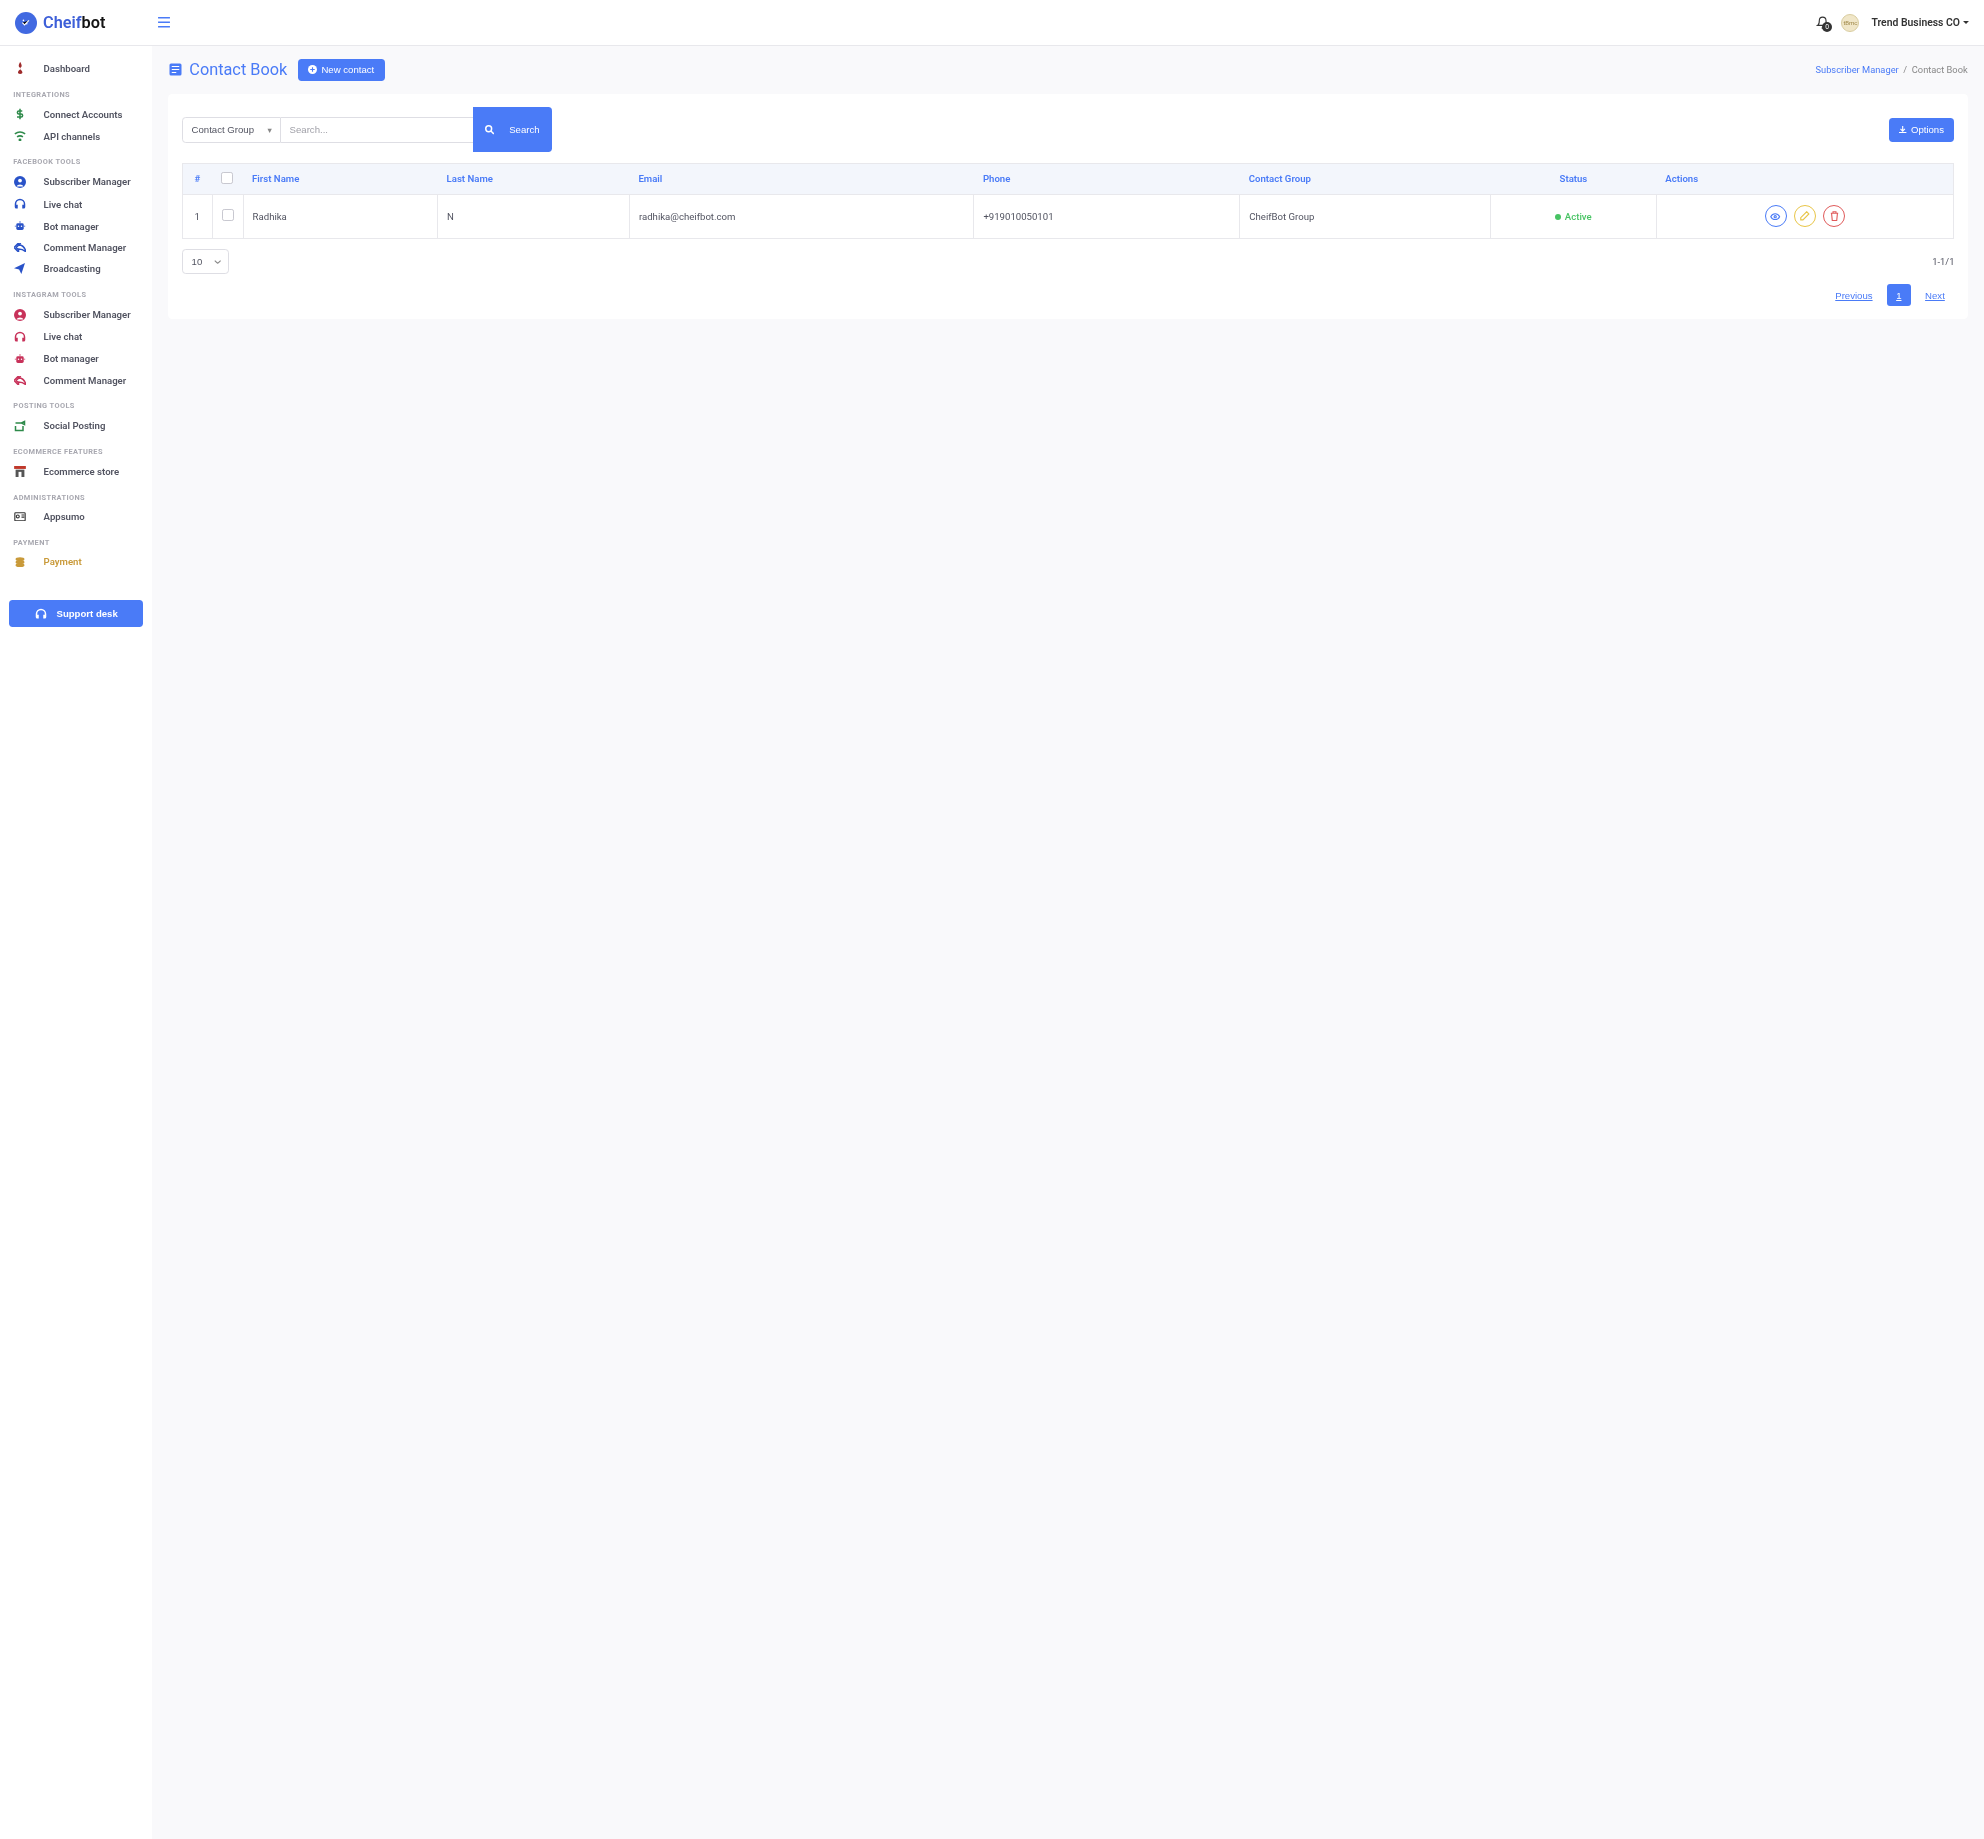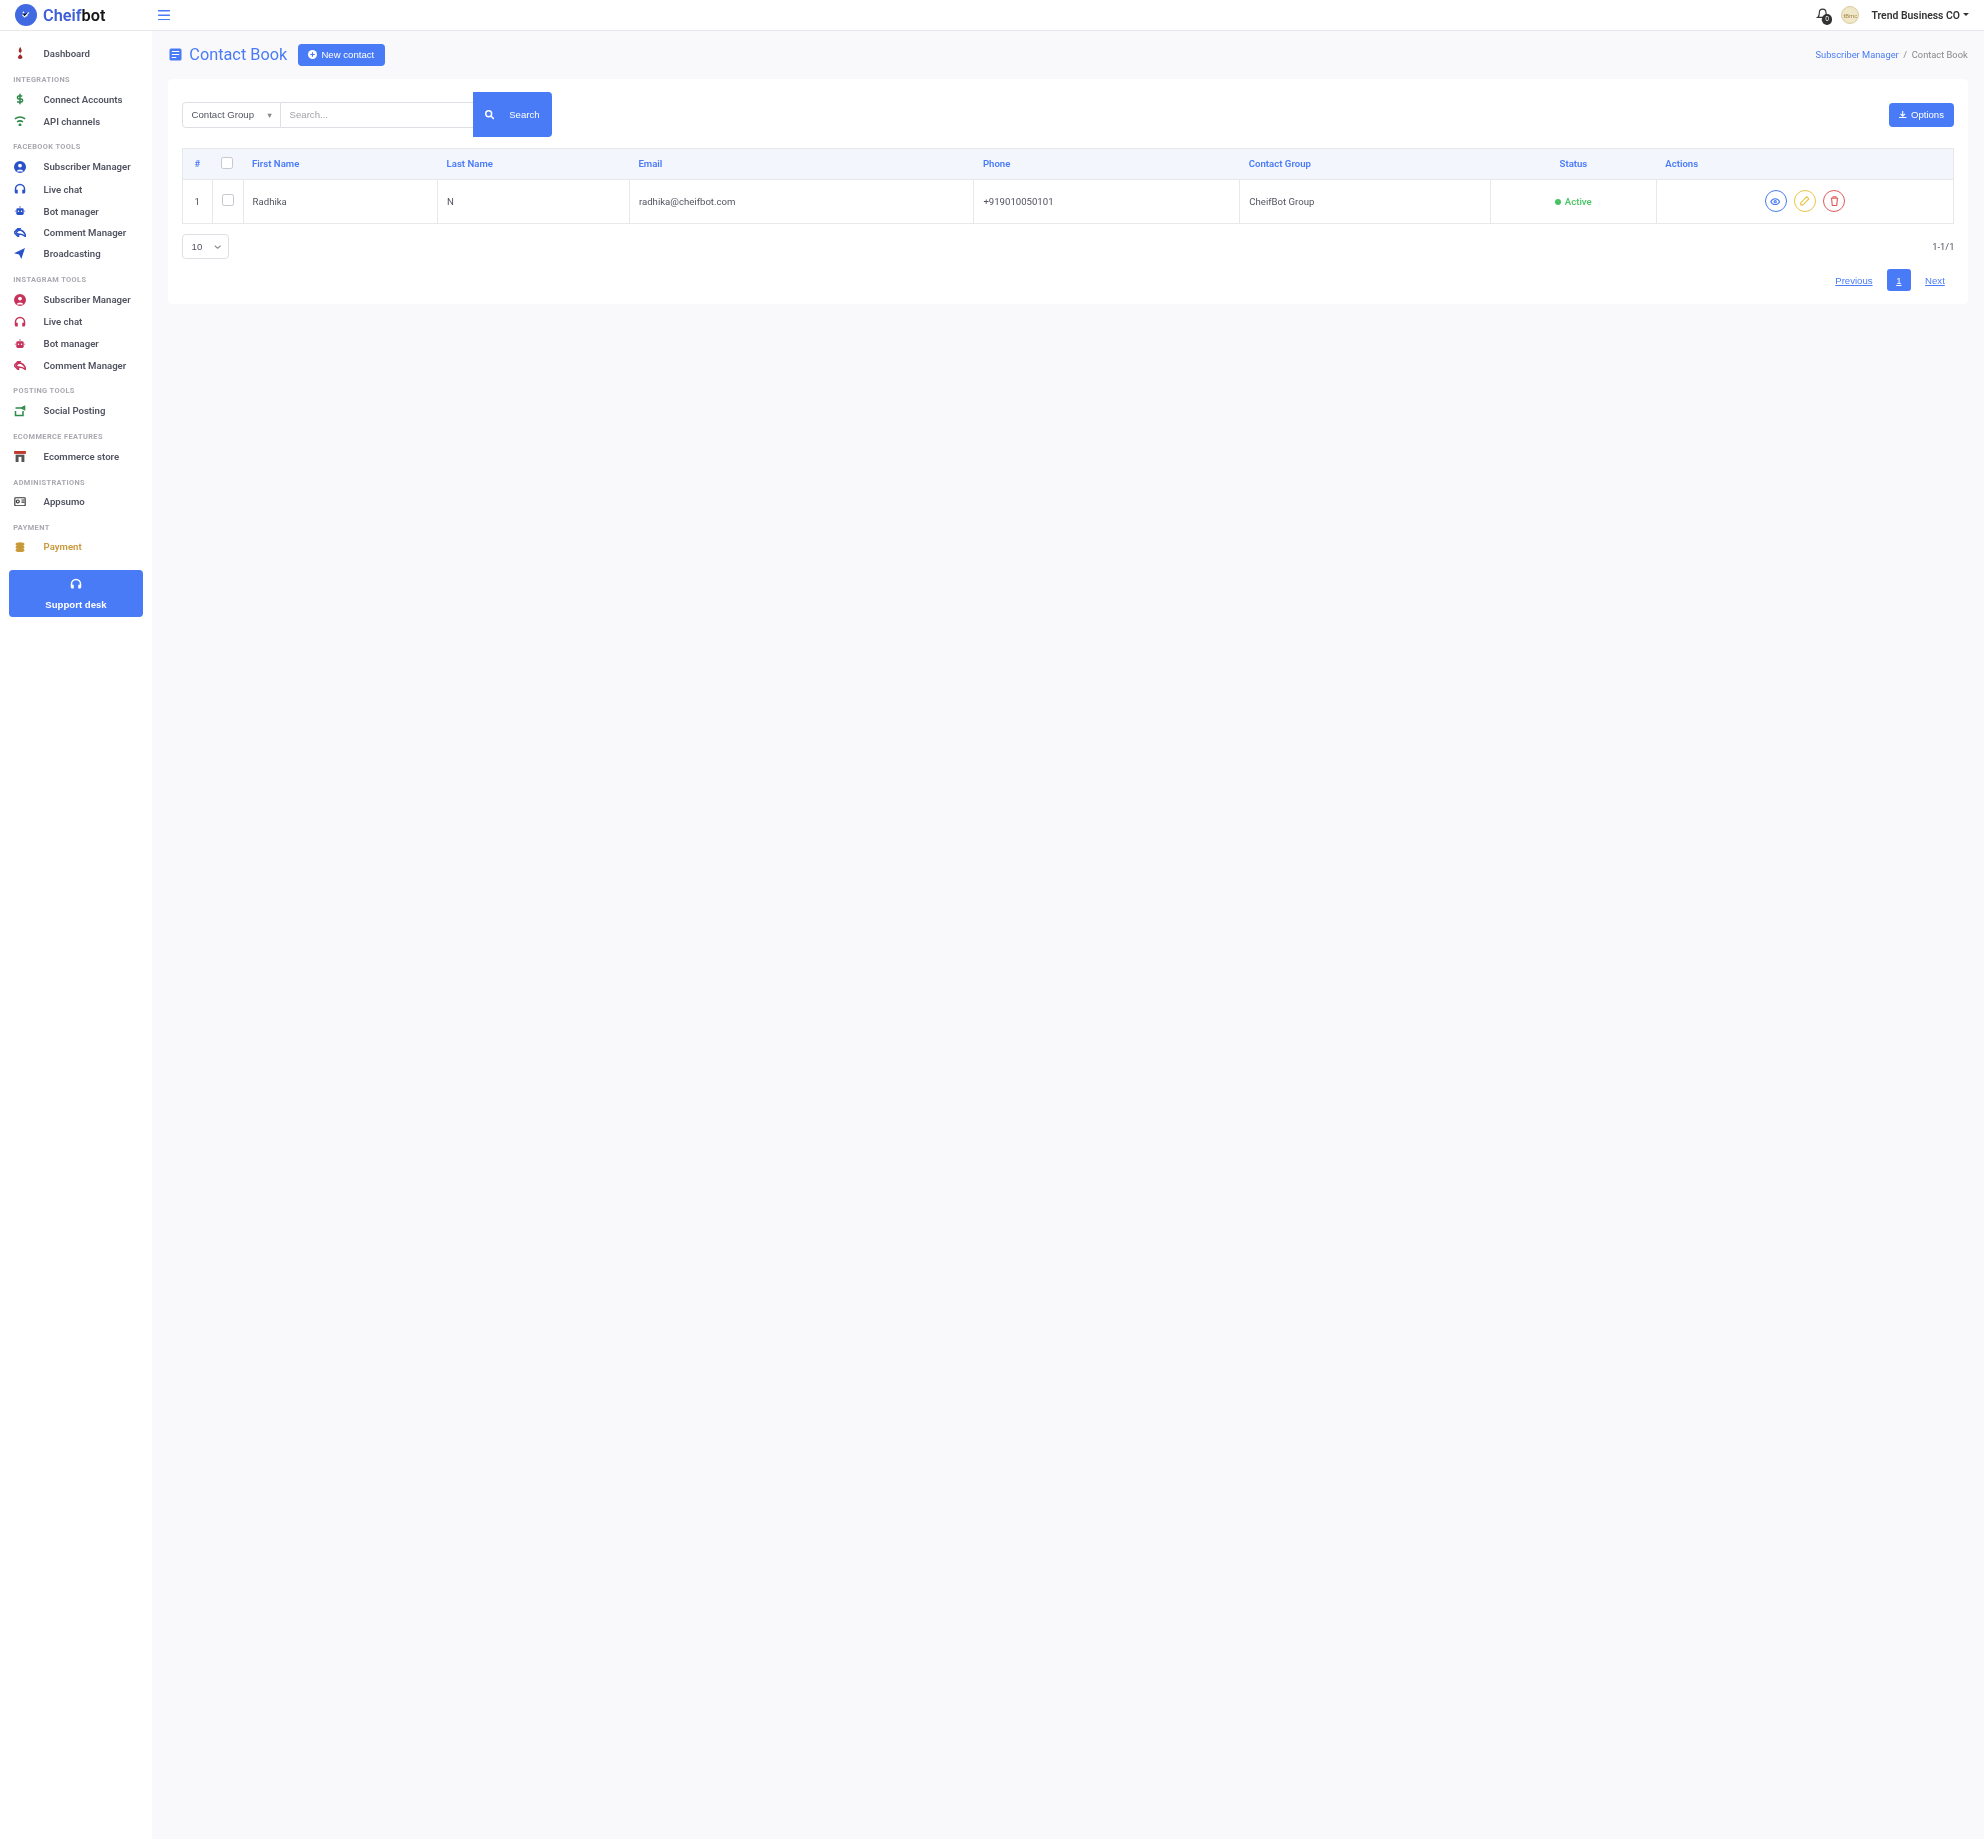--- a/index.html
+++ b/index.html
@@ -1,40 +1,40 @@
 <!DOCTYPE html>
 <html style="font-size:12px"><head>
 <meta charset="utf-8">
 <style>
 * { margin:0; padding:0; box-sizing:border-box; }
 body { font-family:-apple-system,BlinkMacSystemFont,"Segoe UI",Roboto,sans-serif; font-size:10.4px; color:#525461; background:#f9f9fb; }
 
 
 .app { display:flex; flex-direction:column; min-height:100vh; }
-.topbar { height:31px; background:#fff; border-bottom:0.7px solid #e8e8ec; display:flex; align-items:center; padding:0 15px; }
+.topbar { height:46px; background:#fff; border-bottom:0.7px solid #e8e8ec; display:flex; align-items:center; padding:0 15px; }
 .logo { width:137px; display:flex; align-items:center; gap:6px; font-size:16.3px; font-weight:600; }
 .logo-mark { width:22px; height:22px; border-radius:50%; background:#4169e1; display:flex; align-items:center; justify-content:center; }
 .logo-mark svg { width:13.3px; height:13.3px; }
 .logo-text .c1{color:#3d5fd8;} .logo-text .c2{color:#141414;}
 .hamburger { color:#4a7bf7; cursor:pointer; margin-left:6px; }
 .top-right { margin-left:auto; display:flex; align-items:center; gap:12px; }
 .bell { position:relative; color:#333; cursor:pointer; }
 .bell-badge { position:absolute; bottom:-3px; right:-3px; background:#333; color:#fff; font-size:6.7px; border-radius:50%; width:10.4px; height:10.4px; display:flex; align-items:center; justify-content:center; }
 .avatar { width:18px; height:18px; border-radius:50%; background:#f0e6c8; border:0.7px solid #d9cda0; display:flex; align-items:center; justify-content:center; font-size:6px; color:#a0894a; }
 .username { font-weight:600; color:#333; display:flex; align-items:center; gap:3px; cursor:pointer; }
 
 .body { display:flex; flex:1; }
 
 
 .sidebar { width:152px; background:#fff; padding:11px 0; display:flex; flex-direction:column; }
 .side-item { display:flex; align-items:center; gap:17px; padding:5.2px 13.3px; cursor:pointer; font-weight:600; font-size:9.6px; color:#525461; }
 .side-item.payment { color:#c99a3a; }
 .side-icon { width:13.3px; display:flex; justify-content:center; }
 .side-heading { padding:10.4px 13.3px 4.4px; font-size:7.4px; font-weight:700; letter-spacing:0.4px; color:#a8a8b0; text-transform:uppercase; }
-.support-btn { margin:13px 9px; background:#4a7bf7; color:#fff; border:none; border-radius:3.7px; padding:7.4px 9px; font-size:9.6px; font-weight:600; cursor:pointer; display:flex; align-items:center; justify-content:center; gap:9px;flex-direction:column; }
+.support-btn { margin:28px 9px; background:#4a7bf7; color:#fff; border:none; border-radius:3.7px; padding:7.4px 9px; font-size:9.6px; font-weight:600; cursor:pointer; display:flex; align-items:center; justify-content:center; gap:9px; }
 .support-btn .side-icon{color:#fff;}
 
 
 .main { flex:1; padding:13.3px 16.3px; display:flex; flex-direction:column; }
 .page-head { display:flex; align-items:center; gap:10.4px; margin-bottom:13.3px; }
 .page-title { display:flex; align-items:center; gap:6px; font-size:16.3px; color:#4a7bf7; font-weight:400; }
 .new-btn { background:#4a7bf7; color:#fff; border:none; border-radius:3.7px; padding:5.2px 10.4px; font-size:9.6px; cursor:pointer; display:flex; align-items:center; gap:4.4px; }
 .crumbs { margin-left:auto; font-size:9.3px; color:#888; }
 .crumbs a { color:#4a7bf7; text-decoration:none; }
 

